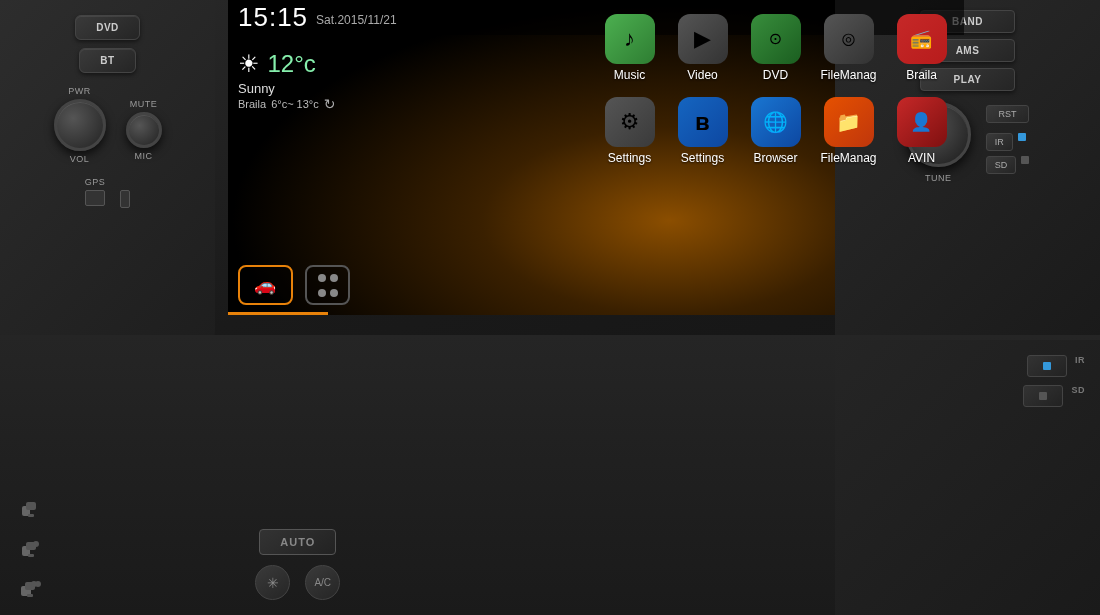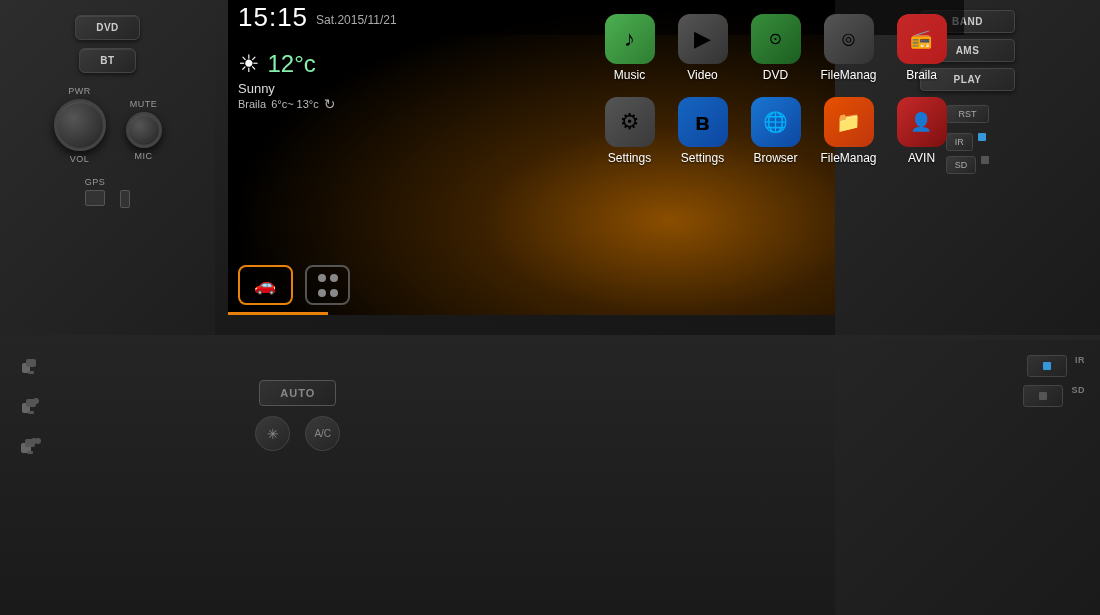--- a/index.html
+++ b/index.html
@@ -395,21 +395,21 @@
 
     
     .bottom-car-area {
       position: absolute;
       bottom: 0;
       left: 0;
       right: 0;
       height: 280px;
       background: linear-gradient(180deg, #252525, #1a1a1a);
       display: flex;
-      align-items: flex-start;
+      align-items: flex-end;
       padding: 15px 20px;
       gap: 20px;
     }
 
     .bottom-left-icons {
       display: flex;
       flex-direction: column;
       gap: 8px;
       margin-top: 5px;
     }
@@ -658,20 +658,24 @@
   <div class="right-btn-row">
     <div class="right-btn">BAND</div>
   </div>
   <div class="right-btn-row">
     <div class="right-btn">AMS</div>
   </div>
   <div class="right-btn-row">
     <div class="right-btn">PLAY</div>
   </div>
   <div class="right-knob-area">
+    <div class="knob-label-group">
+      <div class="right-knob"></div>
+      <div class="knob-label" style="color:#999;margin-top:3px;">TUNE</div>
+    </div>
     <div class="small-right-btn-group">
       <div class="small-right-btn">RST</div>
       <div style="display:flex;gap:5px;margin-top:5px;">
         <div class="small-right-btn">IR</div>
         <div style="display:flex;flex-direction:column;gap:2px;">
           <div class="blue-led"></div>
         </div>
       </div>
       <div style="display:flex;gap:5px;">
         <div class="small-right-btn">SD</div>

